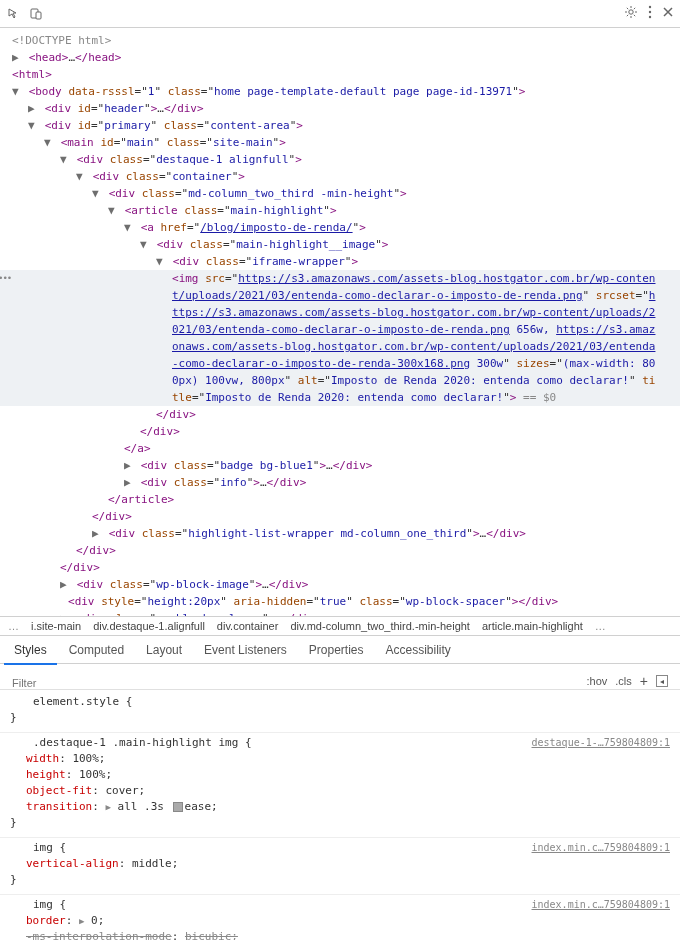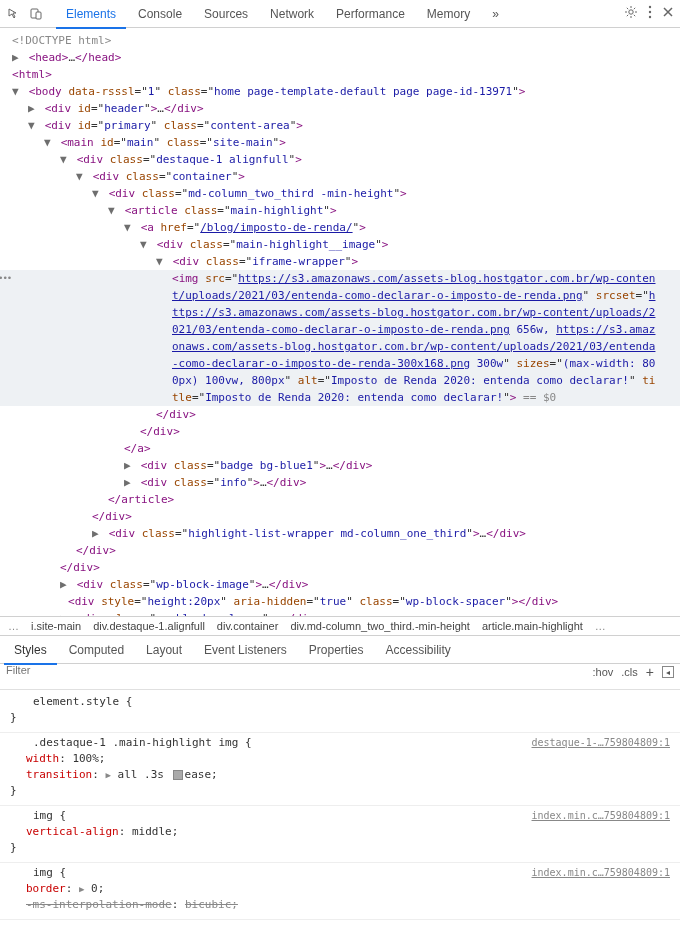--- a/index.html
+++ b/index.html
@@ -34,21 +34,21 @@
 
 .breadcrumb { height: 20px; border-top: 1px solid #d0d0d0; border-bottom: 1px solid #d0d0d0; display: flex; align-items: center; padding: 0 8px; font-size: 11px; color: #444; overflow: hidden; }
 .breadcrumb span { margin-right: 12px; white-space: nowrap; }
 .breadcrumb .ell { color: #888; }
 
 .styles-tabs { height: 28px; border-bottom: 1px solid #d0d0d0; display: flex; align-items: center; padding: 0 4px; gap: 2px; }
 .stab { padding: 0 10px; height: 28px; line-height: 28px; color: #555; cursor: pointer; position: relative; font-size: 12px; }
 .stab.active { color: #333; }
 .stab.active::after { content: ""; position: absolute; bottom: -1px; left: 0; right: 0; height: 2px; background: #1a73e8; }
 
-.filter-row { height: 26px; border-bottom: 1px solid #e0e0e0; display: flex; align-items: flex-start; padding: 0 6px; font-size: 11px; }
+.filter-row { height: 26px; border-bottom: 1px solid #e0e0e0; display: flex; align-items: flex-end; padding: 0 12px; font-size: 11px; }
 .filter-input { flex: 1; border: none; outline: none; font-size: 11px; color: #aaa; }
 .filter-right { display: flex; align-items: center; gap: 8px; color: #555; }
 .filter-right span { cursor: pointer; }
 .plus-icon { font-size: 14px; }
 .box-icon { border: 1px solid #888; width: 12px; height: 12px; display: flex; align-items: center; justify-content: center; font-size: 8px; }
 
 .styles-panel { height: 250px; overflow: auto; font-family: Menlo, Consolas, monospace; font-size: 11px; line-height: 16px; padding: 2px 0; }
 .styles-panel::-webkit-scrollbar { width: 14px; }
 .styles-panel::-webkit-scrollbar-thumb { background: #c8c8c8; border-radius: 7px; border: 3px solid #fff; }
 .rule { padding: 2px 10px 6px 10px; border-bottom: 1px solid #eee; }
@@ -71,29 +71,20 @@
       <svg width="14" height="14" viewBox="0 0 14 14">
           <path d="M2 2 L2 9 L5 7 L7 11 L8 10 L6 6 L9 6 Z" fill="none" stroke="#666" stroke-width="1"></path>
         </svg>
     </span>
     <span class="tb-icon">
       <svg width="14" height="14" viewBox="0 0 14 14">
           <rect x="2" y="2" width="7" height="9" rx="1" fill="none" stroke="#666"></rect>
           <rect x="7" y="5" width="5" height="7" rx="1" fill="#fff" stroke="#666"></rect>
         </svg>
     </span>
-  </div>
-  <div class="tabs">
-    <div class="tab active">Elements</div>
-    <div class="tab">Console</div>
-    <div class="tab">Sources</div>
-    <div class="tab">Network</div>
-    <div class="tab">Performance</div>
-    <div class="tab">Memory</div>
-    <div class="tab">»</div>
   </div>
   <div class="tb-right">
     <span>
       <svg width="14" height="14" viewBox="0 0 14 14">
           <circle cx="7" cy="7" r="2.2" fill="none" stroke="#666"></circle>
           <path d="M7 1 L7 3 M7 11 L7 13 M1 7 L3 7 M11 7 L13 7 M2.8 2.8 L4.2 4.2 M9.8 9.8 L11.2 11.2 M2.8 11.2 L4.2 9.8 M9.8 4.2 L11.2 2.8" stroke="#666"></path>
         </svg>
     </span>
     <span>
       <svg width="4" height="14" viewBox="0 0 4 14">
@@ -176,20 +167,22 @@
         <span class="selector"><span>element.style</span> {</span>
       </div>
     <div>}</div>
   </div>
   <div class="rule">
     <div class="rule-head">
         <span class="selector"><span>.destaque-1 .main-highlight img</span> {</span>
         <span class="source-link">destaque-1-…759804809:1</span>
       </div>
     <div class="prop"><span class="prop-name">width</span>: <span class="prop-value">100%;</span></div>
+    <div class="prop"><span class="prop-name">height</span>: <span class="prop-value">100%;</span></div>
+    <div class="prop"><span class="prop-name">object-fit</span>: <span class="prop-value">cover;</span></div>
     <div class="prop"><span class="prop-name">transition</span>: <span class="arrow-inline">▶</span> <span class="prop-value">all .3s </span><span class="swatch"></span><span class="prop-value">ease;</span></div>
     <div>}</div>
   </div>
   <div class="rule">
     <div class="rule-head">
         <span class="selector"><span>img</span> {</span>
         <span class="source-link">index.min.c…759804809:1</span>
       </div>
     <div class="prop"><span class="prop-name">vertical-align</span>: <span class="prop-value">middle;</span></div>
     <div>}</div>

